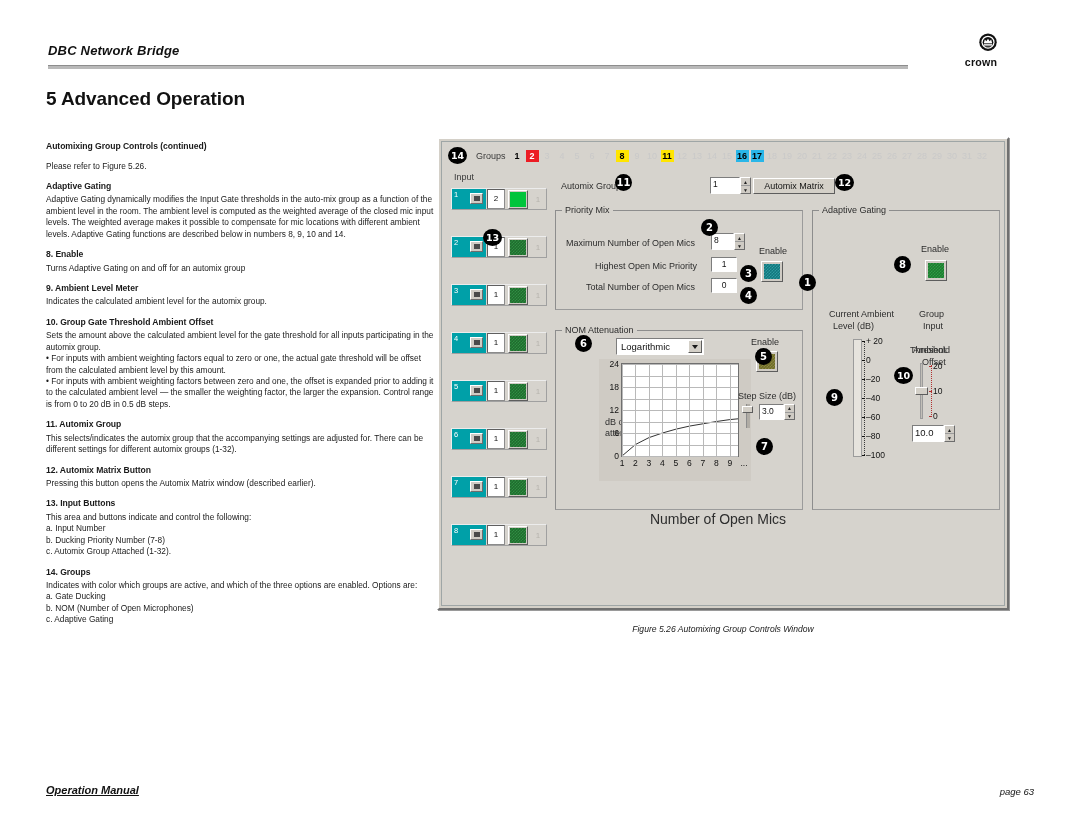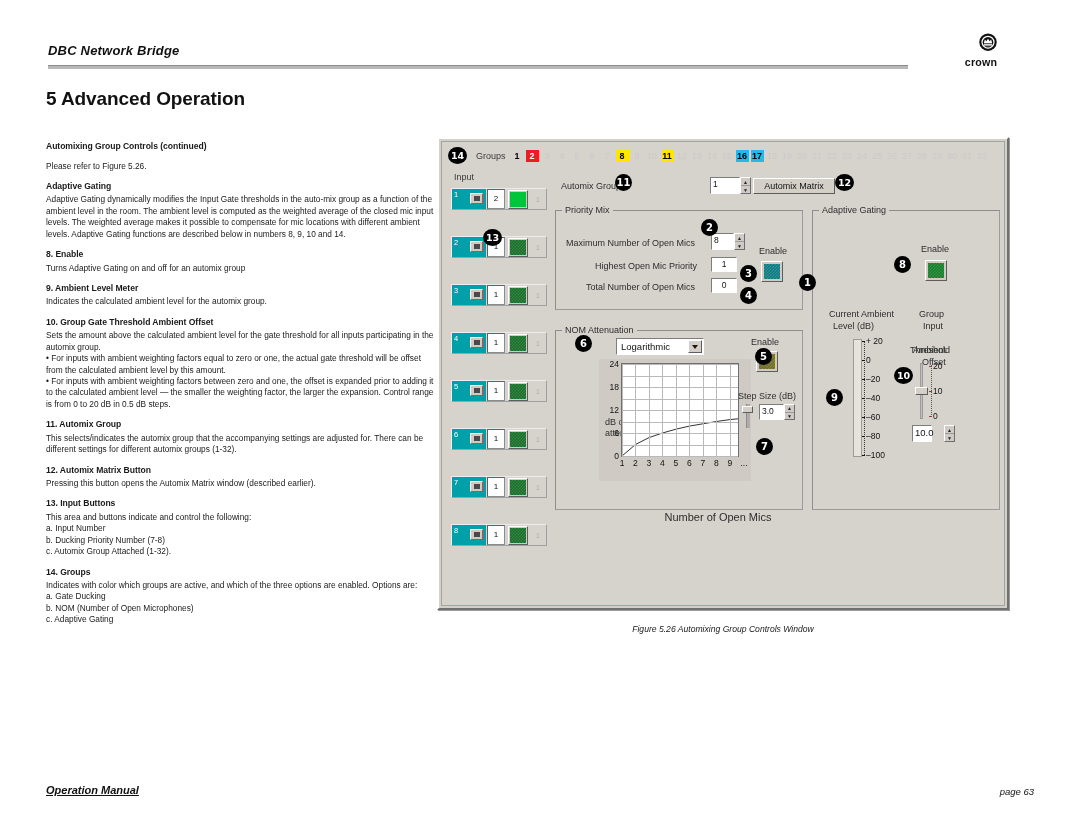--- a/index.html
+++ b/index.html
@@ -203,21 +203,21 @@
   
   .plot-wrap{position:absolute;left:43px;top:28px;width:152px;height:122px;background:#cfcbc4;}
   .plot{
     position:absolute;left:22px;top:4px;width:118px;height:94px;background:#ffffff;
     border:1px solid #6f6f6f;box-sizing:border-box;
   }
   .plot .vg{position:absolute;top:0;bottom:0;width:1px;background:#b9b9b9;}
   .plot .hg{position:absolute;left:0;right:0;height:1px;background:#b9b9b9;}
   .ytick{position:absolute;right:100%;margin-right:3px;font-size:8.5px;color:#111;transform:translateY(-50%);white-space:nowrap;}
   .xtick{position:absolute;top:100%;margin-top:2px;font-size:8.5px;color:#111;transform:translateX(-50%);}
-  .axis-x-title{position:absolute;left:43px;top:152px;width:152px;text-align:center;font-size:11px;color:#2d2d2d;}
+  .axis-x-title{position:absolute;left:43px;top:152px;width:152px;text-align:center;font-size:14px;color:#2d2d2d;}
   .axis-y-title{position:absolute;left:6px;top:58px;width:40px;font-size:9px;color:#2d2d2d;line-height:11px;}
 
   
   .vslider{position:absolute;width:11px;}
   .vslider .track{position:absolute;left:4px;top:0;bottom:0;width:3px;background:#b0aca5;border-left:1px solid #8d8d8d;}
   .vslider .knob{
     position:absolute;left:0;width:11px;height:7px;background:#d4d0c8;
     border:1px solid #ffffff;border-right-color:#5d5d5d;border-bottom-color:#5d5d5d;
     box-sizing:border-box;
   }
@@ -559,21 +559,21 @@
           <div class="trk"></div>
           <div class="knb" style="top:24px;"></div>
         </div>
         <div class="oscale" style="left:118px;top:154px;height:52px;"></div>
         <div id="offset-ticks">
             <div class="otick" style="left: 120px; top: 155px;">20</div>
             <div class="otick" style="left: 120px; top: 180px;">10</div>
             <div class="otick" style="left: 120px; top: 205px;">0</div>
           </div>
 
-        <div class="numfield" style="left:99px;top:214px;width:20px;height:17px;font-size:9.5px;">10.0</div>
+        <div class="numfield" style="left:99px;top:214px;width:32px;height:17px;font-size:9.5px;">10.0</div>
         <div class="spin" style="left:131px;top:214px;height:17px;">
           <b>▲</b>
             <b>▼</b>
         </div>
       </div>
 
     </div>
 
     <div class="callout wide" style="left:9px;top:8px;">14</div>
     <div class="callout" style="left:176px;top:35px;">11</div>

